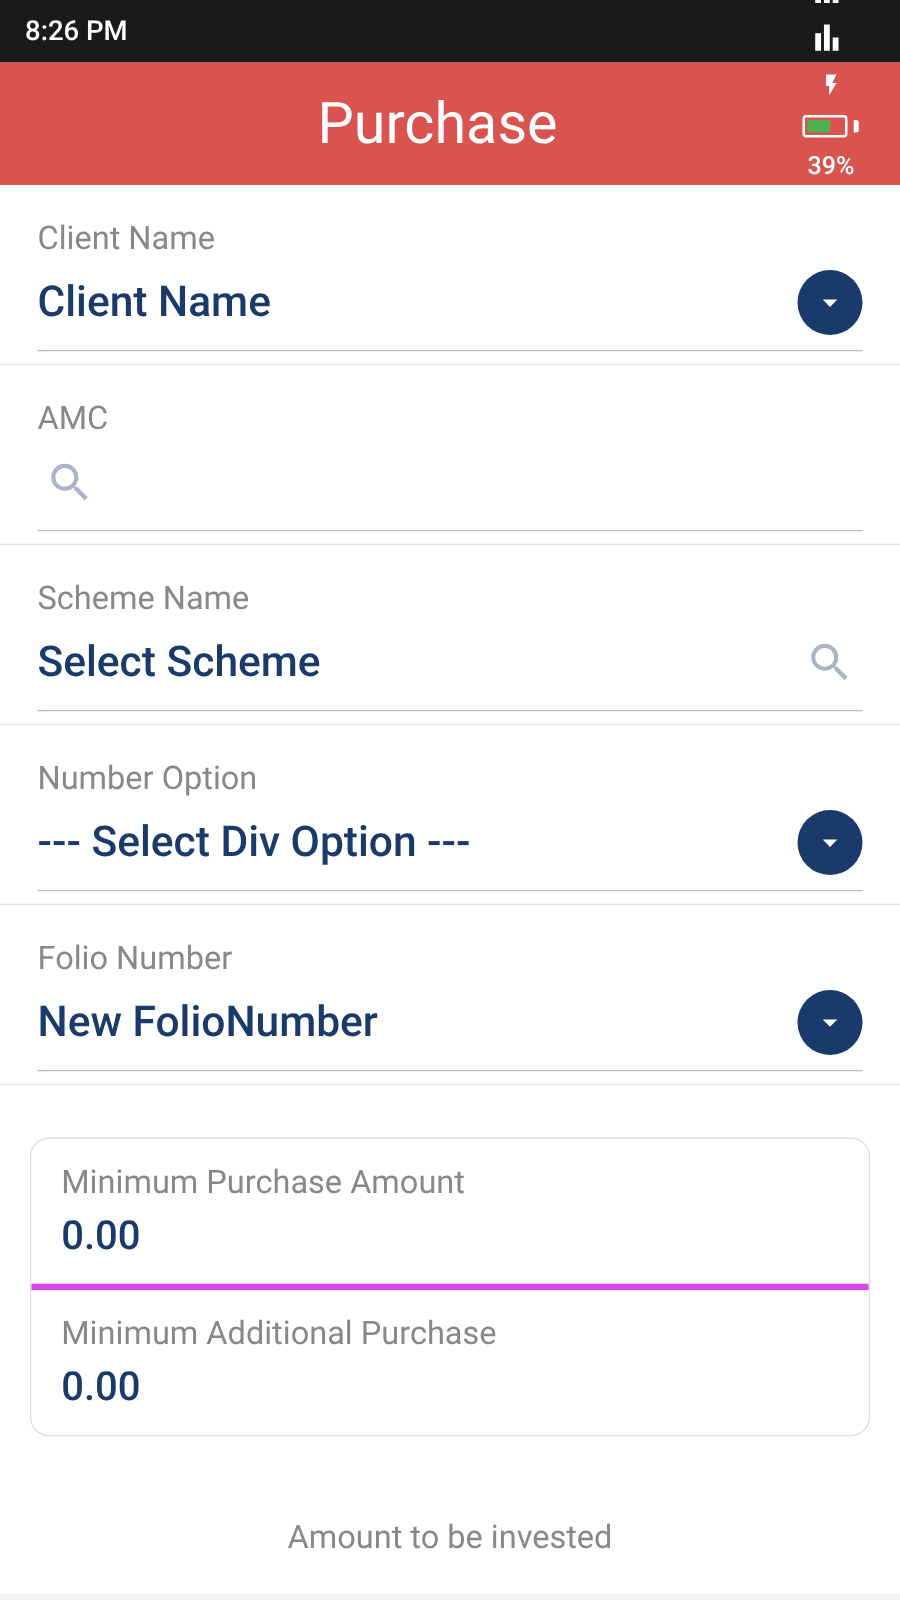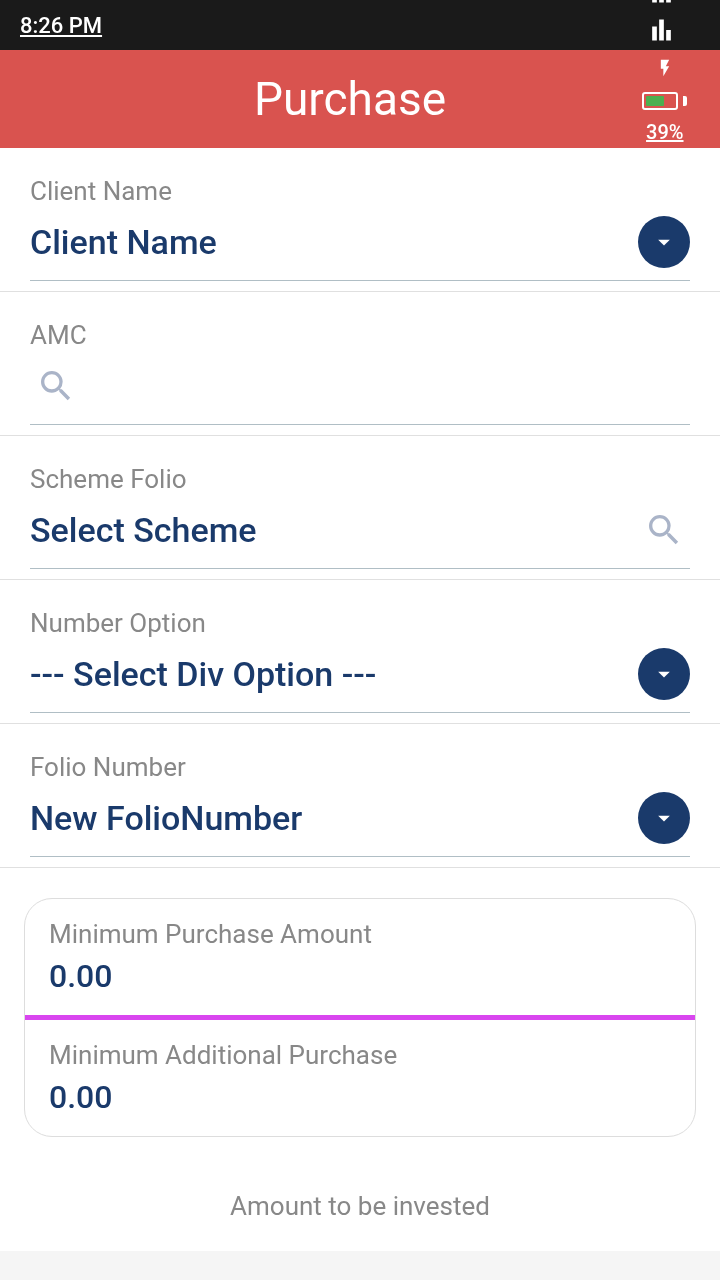--- a/index.html
+++ b/index.html
@@ -16,21 +16,20 @@
     .status-bar {
       background: #1a1a1a;
       color: #fff;
       height: 50px;
       display: flex;
       align-items: center;
       justify-content: space-between;
       padding: 0 20px;
       font-size: 22px;
       font-weight: 500;
-      text-decoration: underline;
     }
     .status-right {
       display: flex;
       align-items: center;
       gap: 10px;
       font-size: 20px;
       flex-direction: column;
     }
     .battery-icon {
       display: flex;
@@ -133,23 +132,23 @@
       flex-shrink: 0;
     }
     .search-icon-btn svg {
       width: 40px;
       height: 40px;
       fill: #aab4c8;
     }
 
     
     .info-card {
-      margin: 30px 24px;
+      margin: 42px 24px;
       border: 1px solid #ddd;
-      border-radius: 28px;
+      border-radius: 15px;
       overflow: hidden;
       background: #fff;
     }
     .info-card-row {
       padding: 20px 24px;
     }
     .info-card-row + .info-card-row {
       border-top: 5px solid #d946ef;
     }
     .info-card-label {
@@ -245,21 +244,21 @@
     <div class="field-value-row">
       <div class="search-icon-btn">
         <svg viewBox="0 0 24 24">
           <path d="M15.5 14h-.79l-.28-.27A6.471 6.471 0 0 0 16 9.5 6.5 6.5 0 1 0 9.5 16c1.61 0 3.09-.59 4.23-1.57l.27.28v.79l5 4.99L20.49 19l-4.99-5zm-6 0C7.01 14 5 11.99 5 9.5S7.01 5 9.5 5 14 7.01 14 9.5 11.99 14 9.5 14z"></path>
         </svg>
       </div>
     </div>
   </div>
 
   <div class="form-section">
-    <div class="field-label">Scheme Folio</div>
+    <div class="field-label">Scheme Name</div>
     <div class="field-value-row">
       <span class="field-value">Select Scheme</span>
       <div class="search-icon-btn">
         <svg viewBox="0 0 24 24">
           <path d="M15.5 14h-.79l-.28-.27A6.471 6.471 0 0 0 16 9.5 6.5 6.5 0 1 0 9.5 16c1.61 0 3.09-.59 4.23-1.57l.27.28v.79l5 4.99L20.49 19l-4.99-5zm-6 0C7.01 14 5 11.99 5 9.5S7.01 5 9.5 5 14 7.01 14 9.5 11.99 14 9.5 14z"></path>
         </svg>
       </div>
     </div>
   </div>
 

